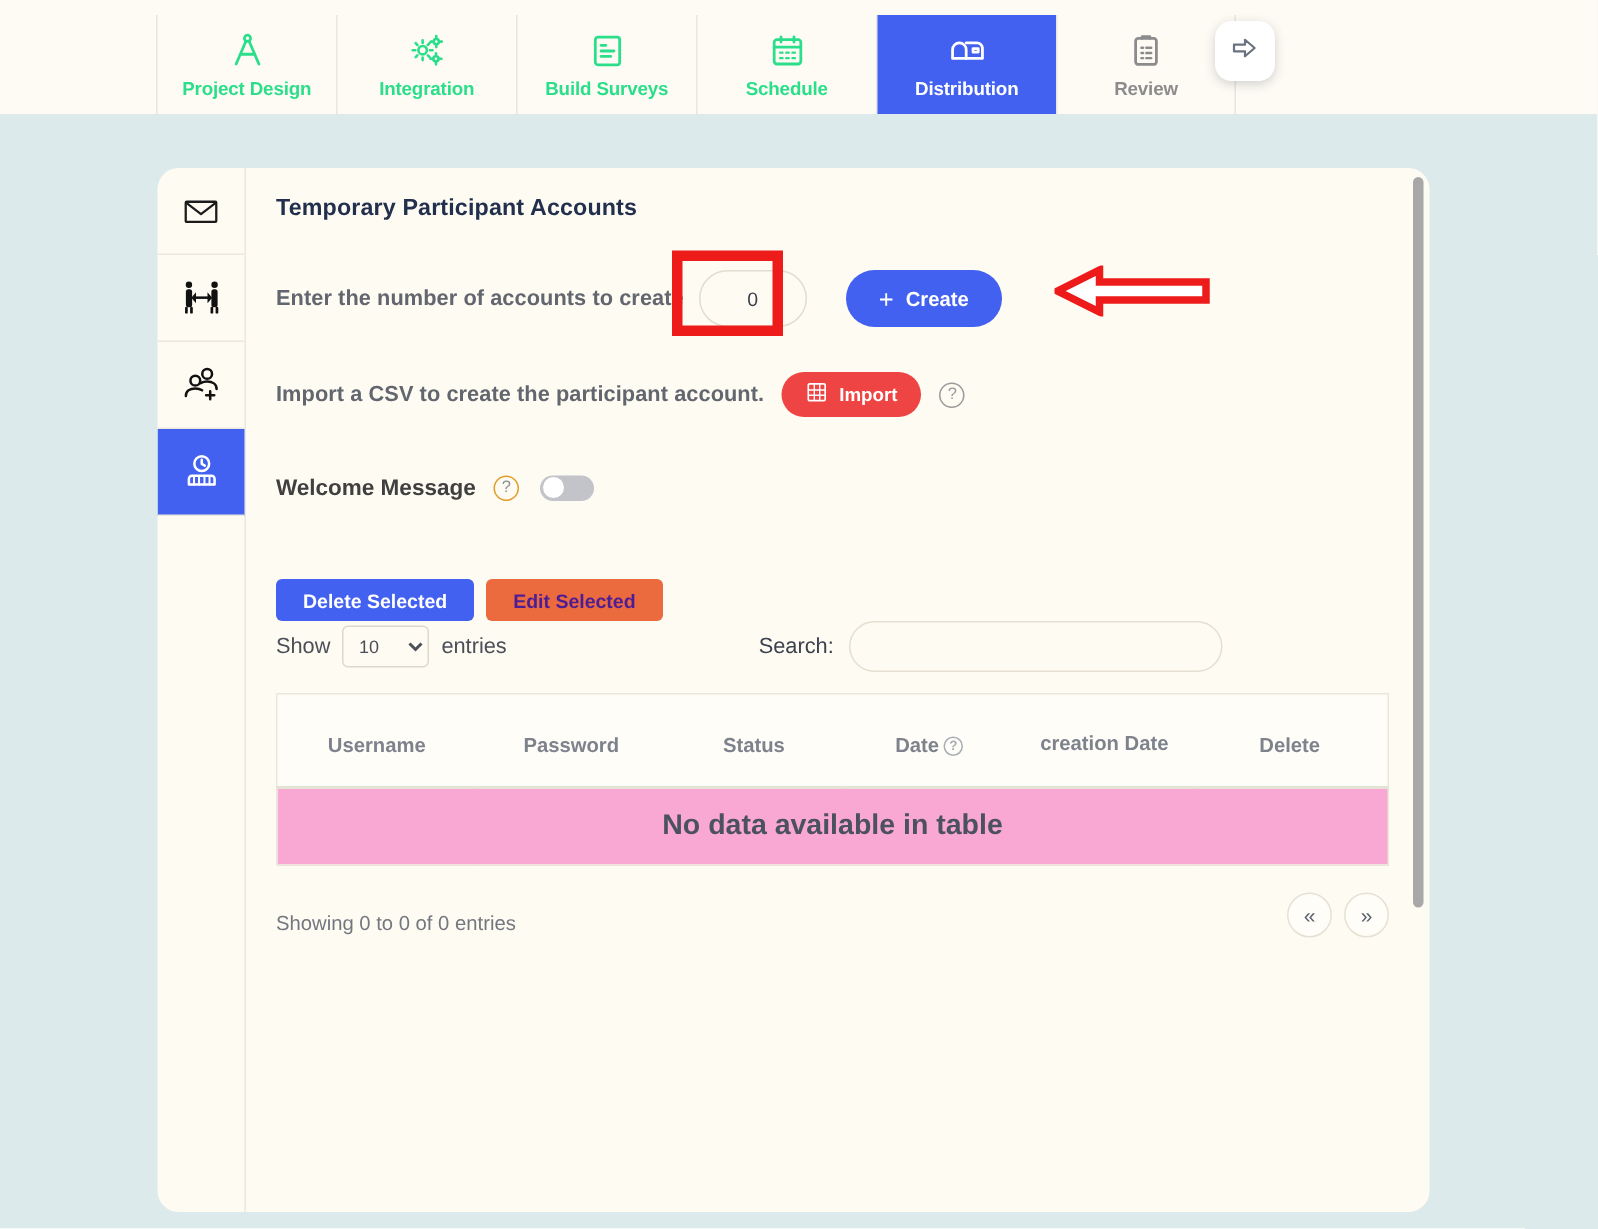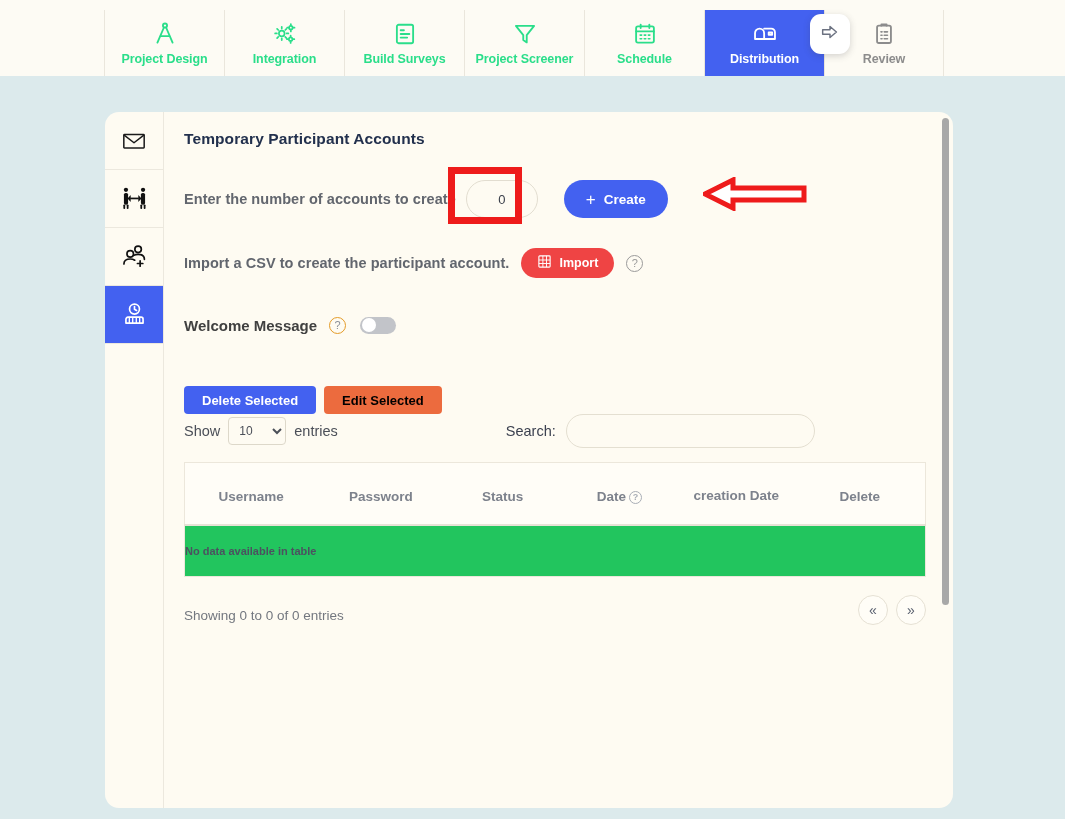--- a/index.html
+++ b/index.html
@@ -235,21 +235,21 @@
     gap: 8px;
   }
   .btn-delete {
     height: 28px; padding: 0 18px;
     background: #4361f0; color: #fff; border: none; border-radius: 4px;
     font-family: "Liberation Sans", sans-serif;
     font-size: 13px; font-weight: bold; cursor: pointer;
   }
   .btn-edit {
     height: 28px; padding: 0 18px;
-    background: #ec6b3e; color: #000000; border: none; border-radius: 4px;
+    background: #ec6b3e; color: #4c1d95; border: none; border-radius: 4px;
     font-family: "Liberation Sans", sans-serif;
     font-size: 13px; font-weight: bold; cursor: pointer;
   }
 
   .row-tablebar {
     display: flex;
     align-items: center;
     margin-bottom: 14px;
     height: 34px;
   }
@@ -309,25 +309,25 @@
     border: 1.2px solid #a9aeb6;
     color: #a9aeb6;
     font-size: 9px;
     line-height: 11px;
     text-align: center;
     margin-left: 3px;
     vertical-align: 1px;
   }
   table.acct tbody td {
     height: 52px;
-    text-align: left;
-    font-size: 11px;
+    text-align: center;
+    font-size: 19px;
     font-weight: bold;
     color: #4c5160;
-    background: #22c55e;
+    background: #f9a8d4;
     border-bottom: 1px solid #ece7db;
   }
   table.acct { border: 1px solid #ece7db; }
 
   .row-footer {
     display: flex;
     align-items: center;
     margin-top: 18px;
     width: 742px;
   }
@@ -399,28 +399,20 @@
       <div class="nav-tab">
         <span class="nav-icon">
           <svg viewBox="0 0 24 24" fill="none" stroke="#2ade8a" stroke-width="1.7" stroke-linecap="round" stroke-linejoin="round">
             <rect x="4.5" y="3.5" width="15" height="17" rx="1.6"></rect>
             <path d="M8 8.5h3M8 12h8M8 15.3h6"></path>
           </svg>
         </span>
         <span class="nav-label">Build Surveys</span>
       </div>
 
-      <div class="nav-tab">
-        <span class="nav-icon">
-          <svg viewBox="0 0 24 24" fill="none" stroke="#2ade8a" stroke-width="1.7" stroke-linecap="round" stroke-linejoin="round">
-            <path d="M3.6 4.5h16.8L13.6 13v6.8l-3.2-2.2V13z"></path>
-          </svg>
-        </span>
-        <span class="nav-label">Project Screener</span>
-      </div>
 
       <div class="nav-tab">
         <span class="nav-icon">
           <svg viewBox="0 0 24 24" fill="none" stroke="#2ade8a" stroke-width="1.7" stroke-linecap="round" stroke-linejoin="round">
             <rect x="3.8" y="5" width="16.4" height="15" rx="1.7"></rect>
             <path d="M3.8 9.6h16.4M8 3.3v3.2M16 3.3v3.2"></path>
             <path d="M7.5 13h1.4M11.3 13h1.4M15.1 13h1.4M7.5 16.4h1.4M11.3 16.4h1.4M15.1 16.4h1.4" stroke-width="1.5"></path>
           </svg>
         </span>
         <span class="nav-label">Schedule</span>

